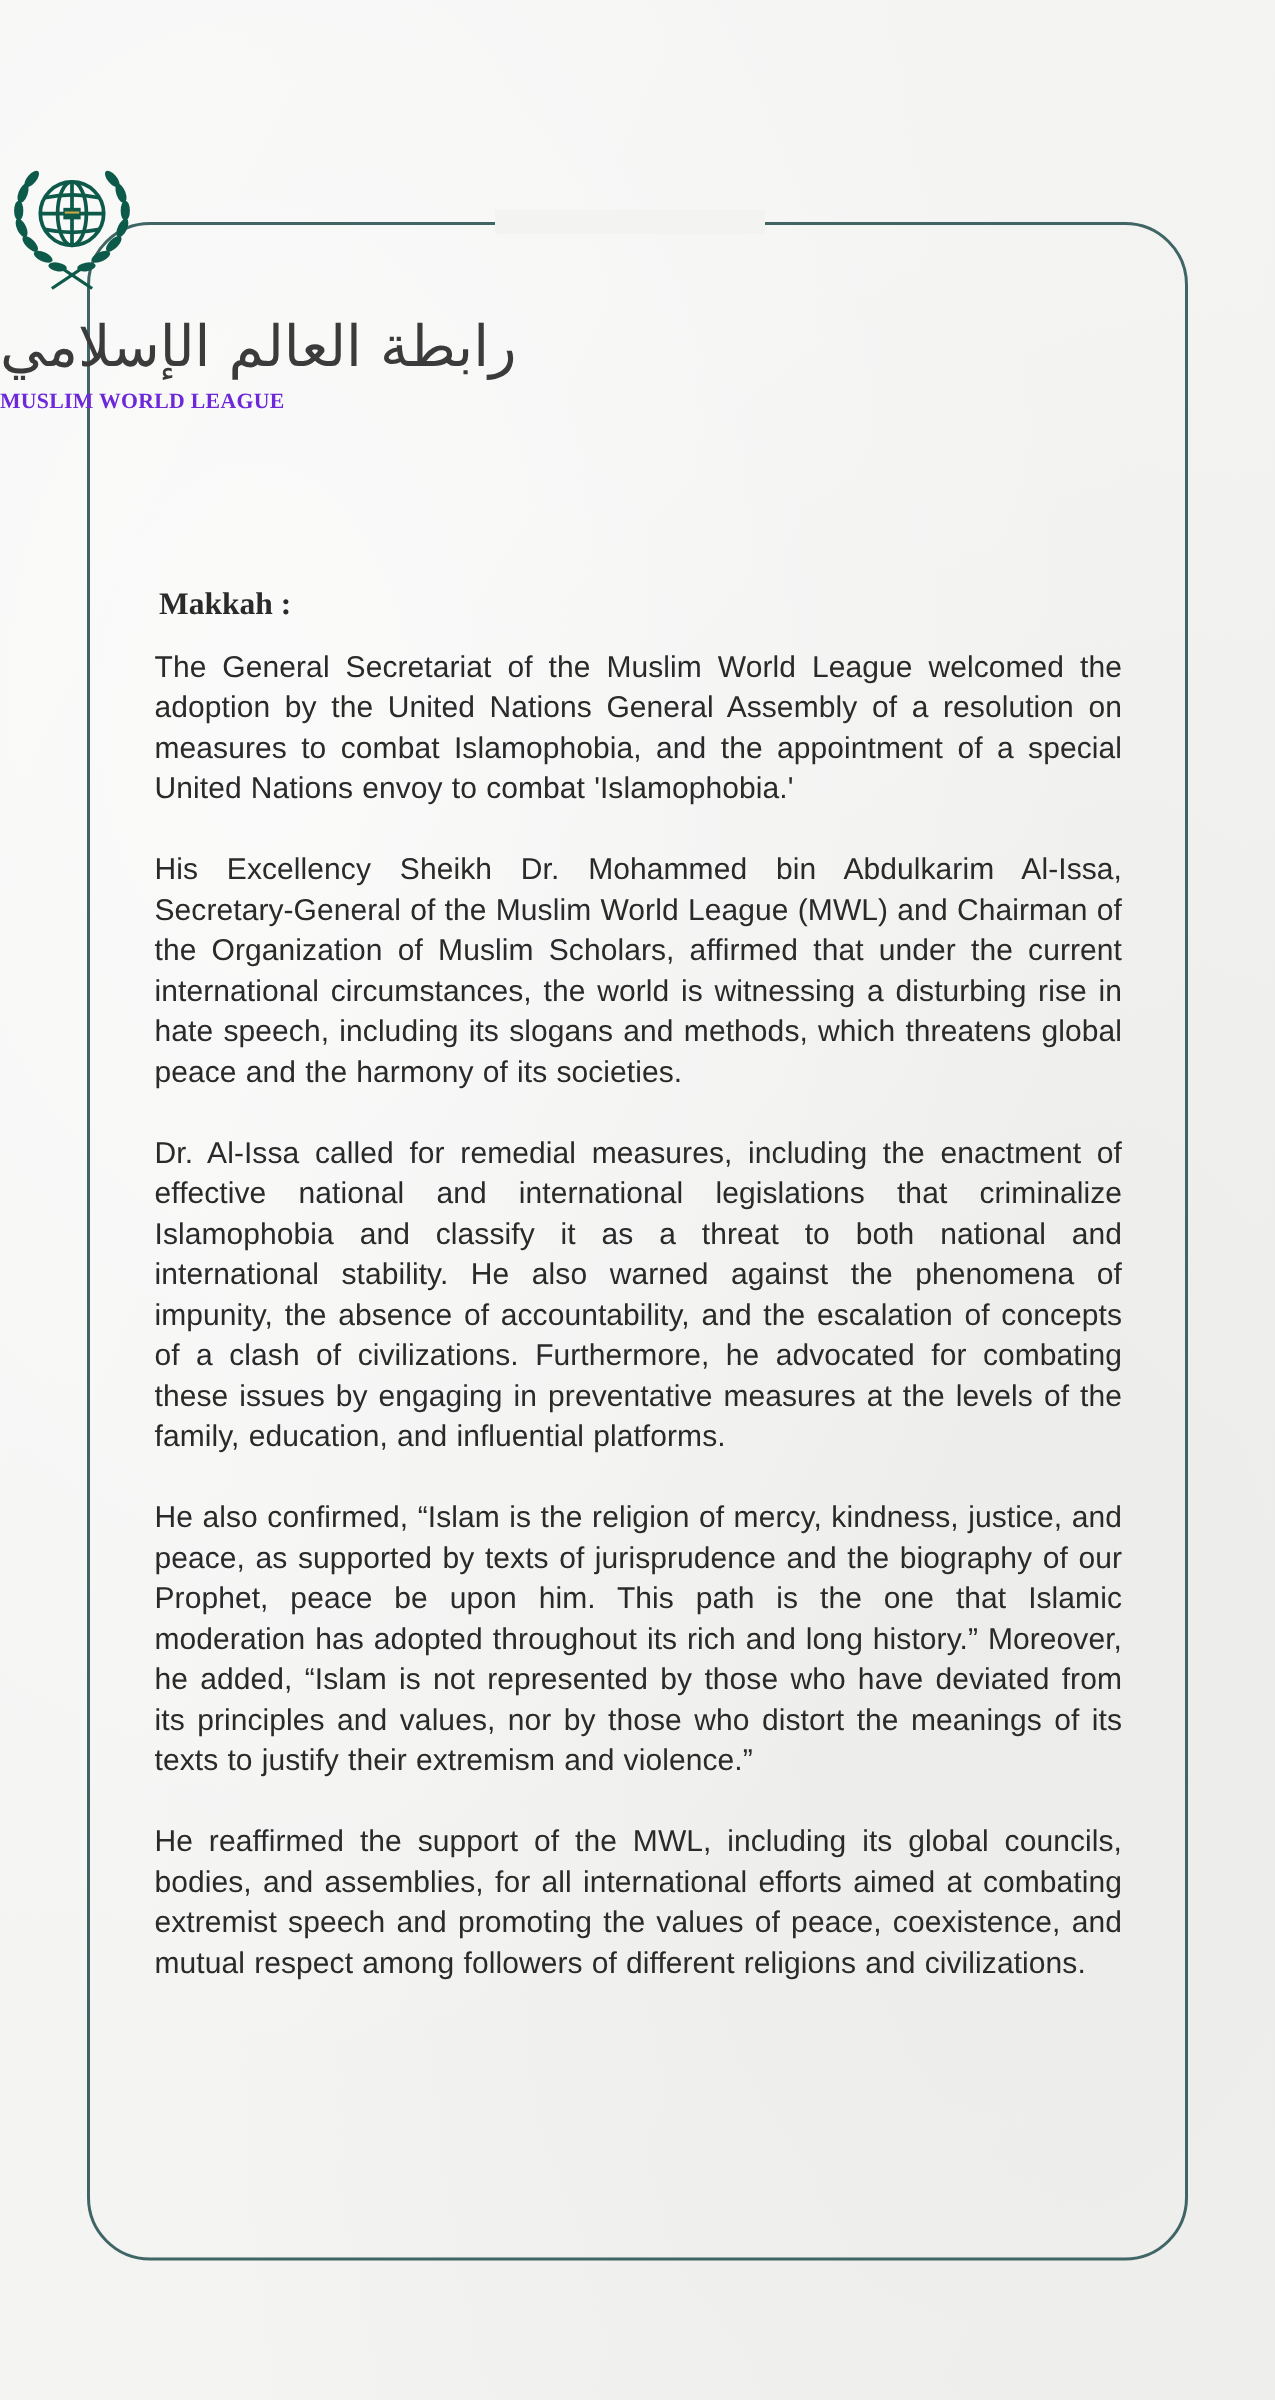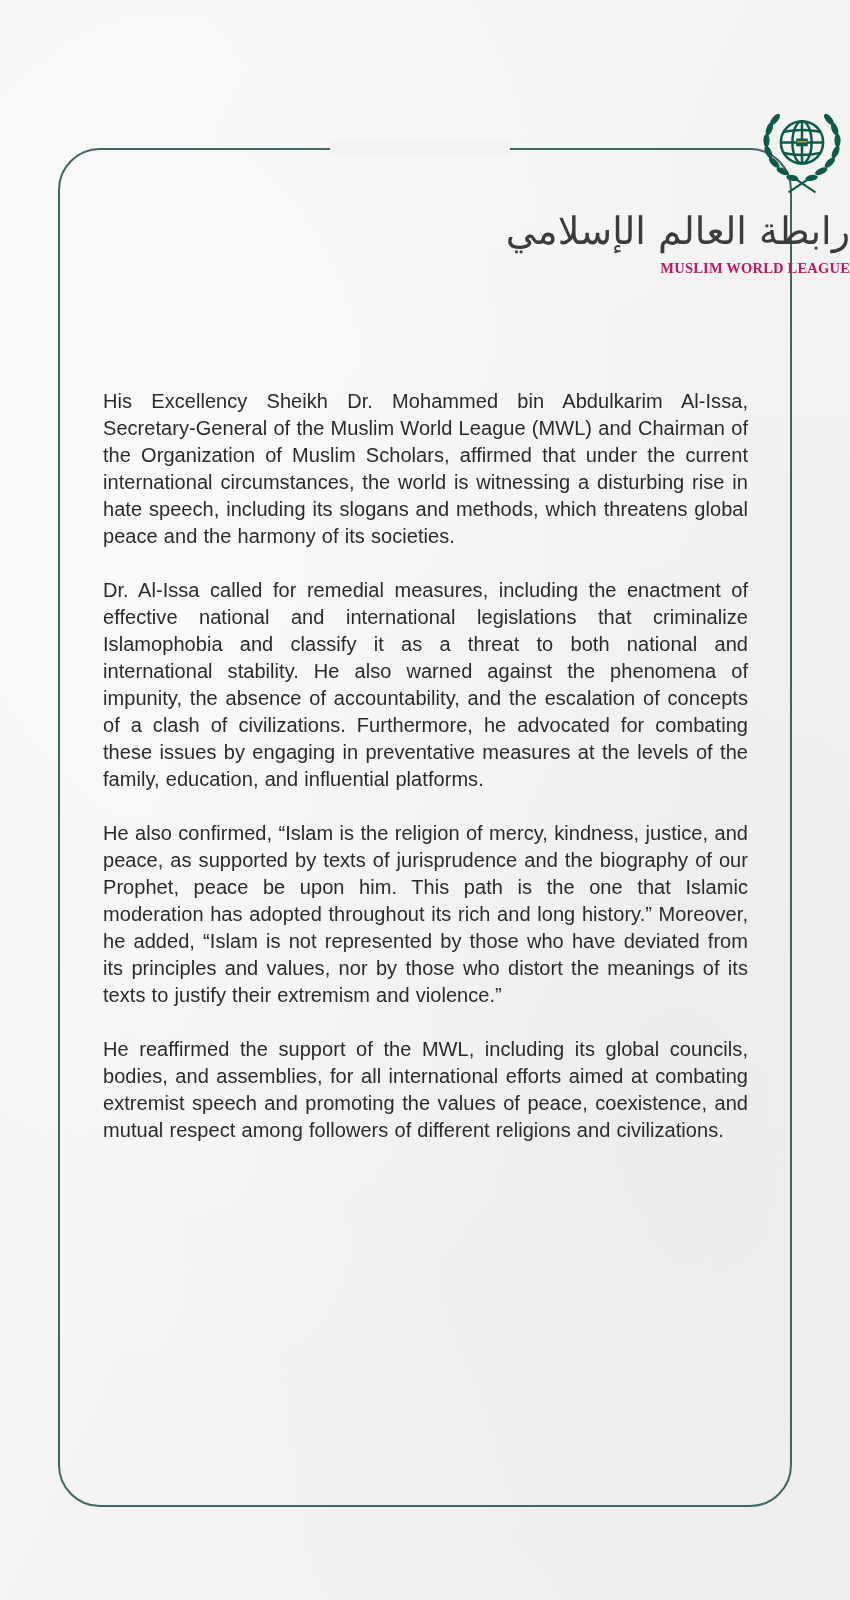--- a/index.html
+++ b/index.html
@@ -41,42 +41,42 @@
       height: 16px;
       background: #f3f3f2;
     }
     .logo-block {
       position: absolute;
       left: 0;
       top: 104px;
       width: 850px;
       display: flex;
       flex-direction: column;
-      align-items: flex-end;
+      align-items: flex-start;
     }
     .emblem {
       width: 96px;
       height: 96px;
     }
     .arabic-name {
       margin-top: 8px;
       font-family: "DejaVu Serif", serif;
       font-size: 38px;
       color: #3b3b3b;
       line-height: 46px;
       direction: rtl;
       letter-spacing: -1px;
       height: 50px;
     }
     .english-name {
       margin-top: 2px;
       font-family: "Liberation Serif", serif;
       font-weight: bold;
       font-size: 14.5px;
-      color: #be185d;
+      color: #6d28d9;
       letter-spacing: 0.2px;
     }
     .statement-badge {
       margin-top: 10px;
       width: 186px;
       height: 48px;
       background: #0e5a4a;
       border-radius: 0 0 8px 8px;
       color: #ffffff;
       font-family: "Liberation Serif", serif;
@@ -153,17 +153,19 @@
     <g stroke="#0e5a4a" stroke-width="2.2" fill="none">
       <path d="M36 92 Q48 84 60 76"></path>
       <path d="M64 92 Q52 84 40 76"></path>
     </g>
   </svg>
   <div class="arabic-name">رابطة العالم الإسلامي</div>
   <div class="english-name">MUSLIM WORLD LEAGUE</div>
 </div>
 
 <div class="content">
+  <div class="dateline">Makkah :</div>
+  <p class="para">The General Secretariat of the Muslim World League welcomed the adoption by the United Nations General Assembly of a resolution on measures to combat Islamophobia, and the appointment of a special United Nations envoy to combat 'Islamophobia.'</p>
   <p class="para">His Excellency Sheikh Dr. Mohammed bin Abdulkarim Al-Issa, Secretary-General of the Muslim World League (MWL) and Chairman of the Organization of Muslim Scholars, affirmed that under the current international circumstances, the world is witnessing a disturbing rise in hate speech, including its slogans and methods, which threatens global peace and the harmony of its societies.</p>
   <p class="para">Dr. Al-Issa called for remedial measures, including the enactment of effective national and international legislations that criminalize Islamophobia and classify it as a threat to both national and international stability. He also warned against the phenomena of impunity, the absence of accountability, and the escalation of concepts of a clash of civilizations. Furthermore, he advocated for combating these issues by engaging in preventative measures at the levels of the family, education, and influential platforms.</p>
   <p class="para">He also confirmed, “Islam is the religion of mercy, kindness, justice, and peace, as supported by texts of jurisprudence and the biography of our Prophet, peace be upon him. This path is the one that Islamic moderation has adopted throughout its rich and long history.” Moreover, he added, “Islam is not represented by those who have deviated from its principles and values, nor by those who distort the meanings of its texts to justify their extremism and violence.”</p>
   <p class="para">He reaffirmed the support of the MWL, including its global councils, bodies, and assemblies, for all international efforts aimed at combating extremist speech and promoting the values of peace, coexistence, and mutual respect among followers of different religions and civilizations.</p>
 </div>
 
 </body></html>

